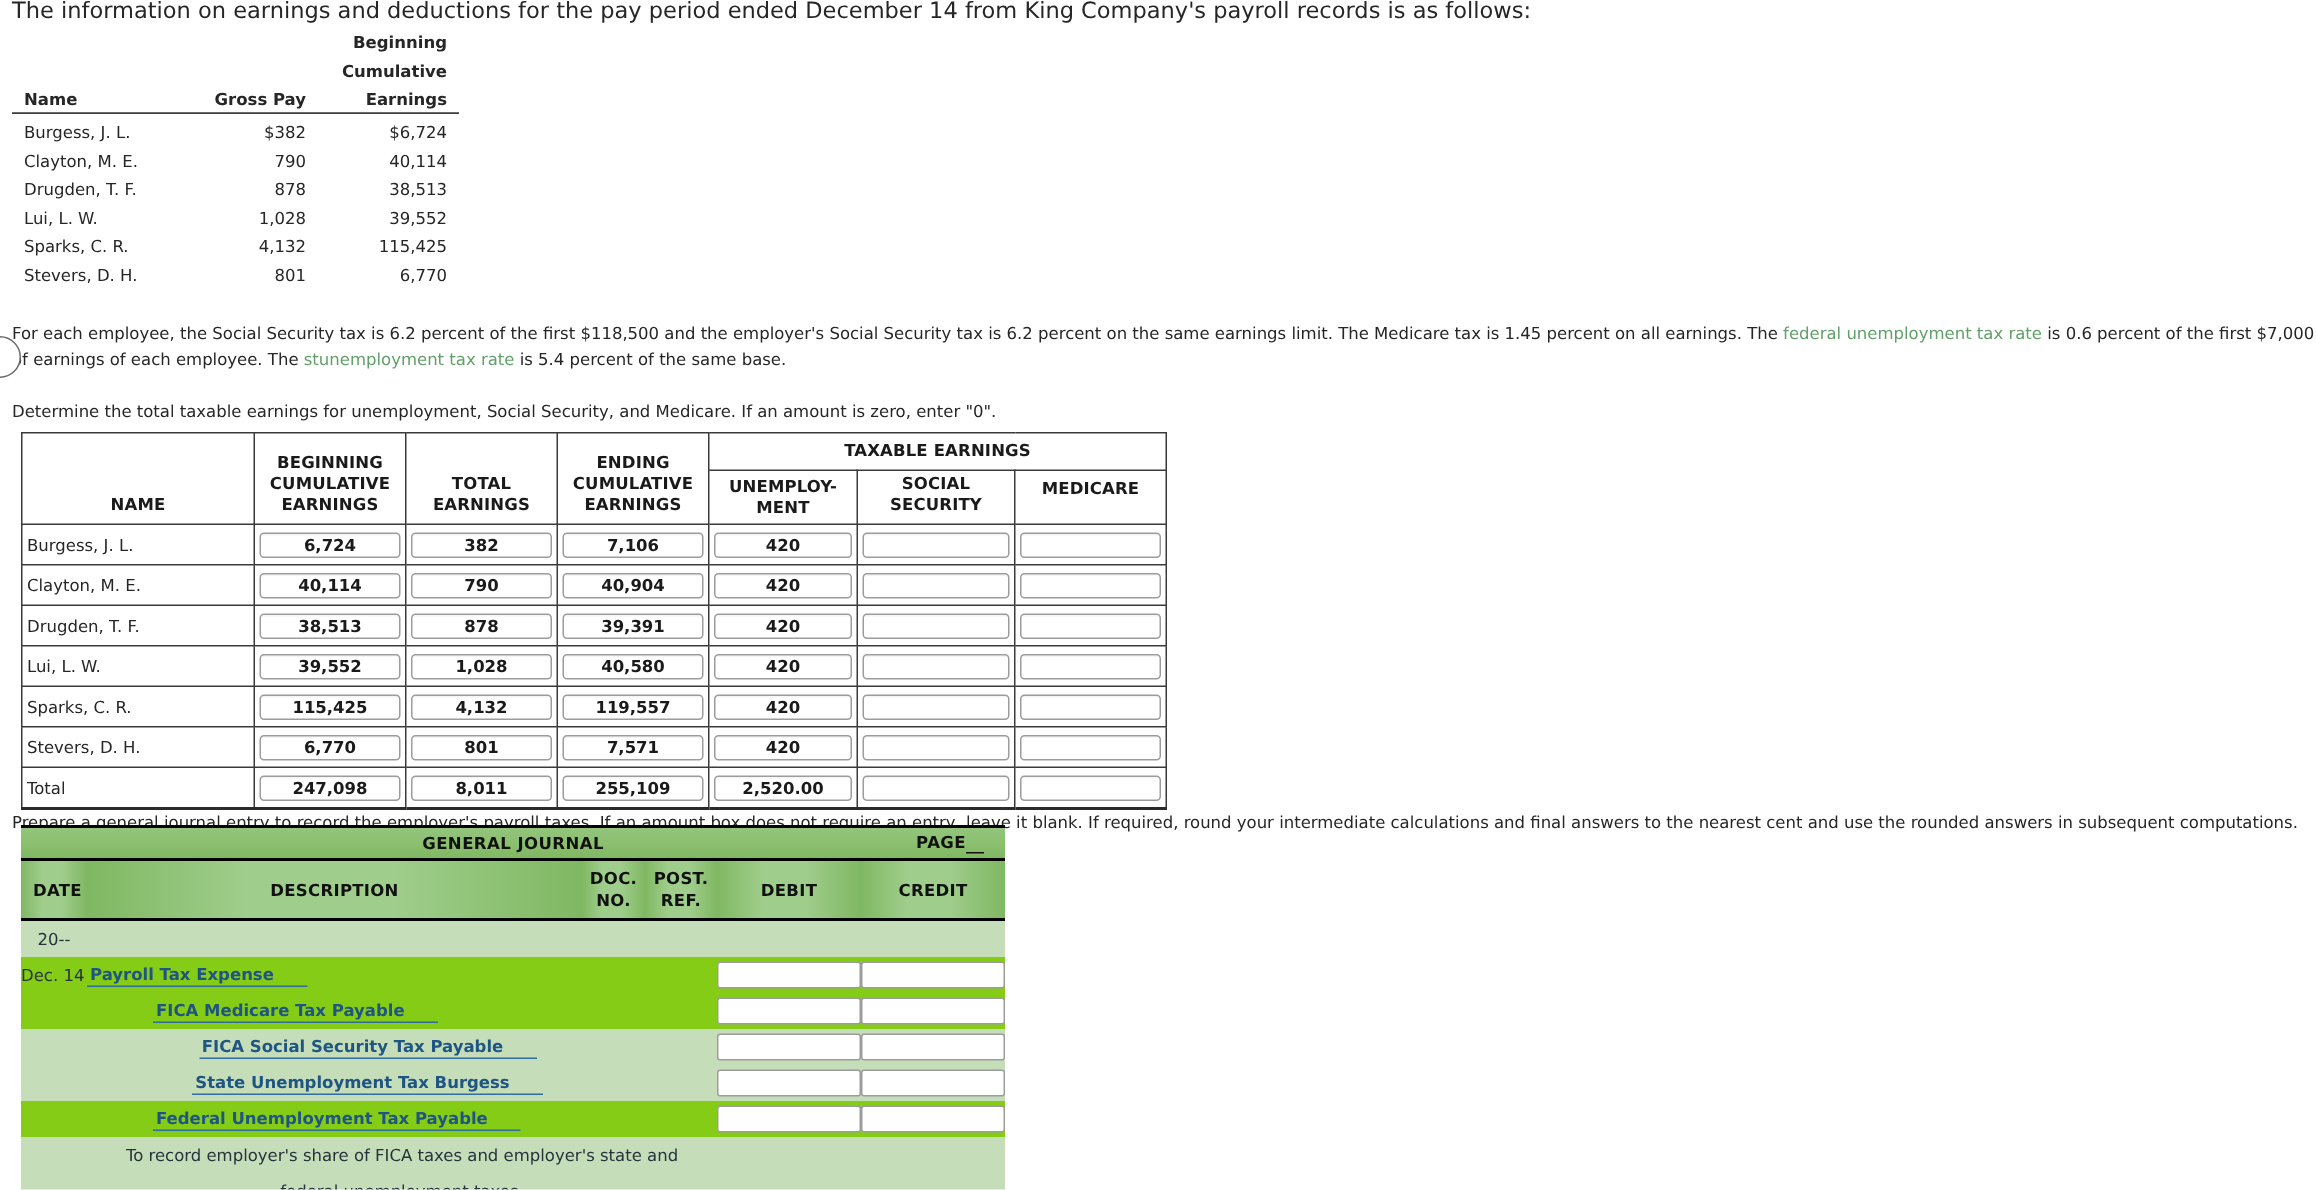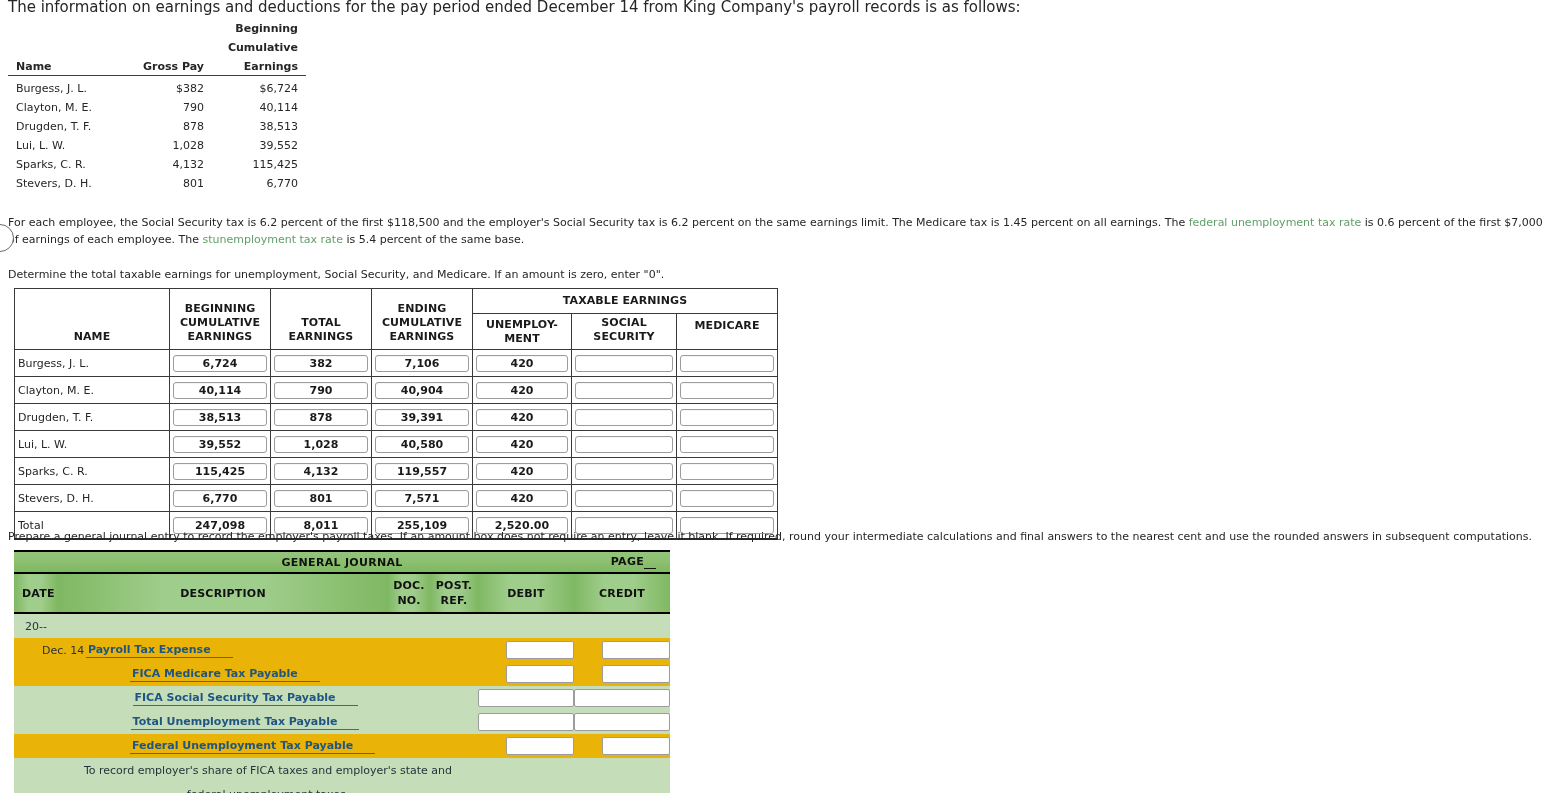--- a/index.html
+++ b/index.html
@@ -61,21 +61,21 @@
   
   .para {
     position: absolute;
     left: 8px;
     font-size: 11px;
     line-height: 17px;
     color: #262626;
   }
   .para-rates { top: 214px; width: 1536px; }
   .para-determine { top: 266px; white-space: nowrap; }
-  .para-prepare { top: 528px; white-space: nowrap; }
+  .para-prepare { top: 540px; white-space: nowrap; }
   .glossary-link { color: #62a06a; text-align: center; }
 
   
   .tooltip-bubble {
     position: absolute;
     left: -14px;
     top: 224px;
     width: 26px;
     height: 26px;
     border: 1.5px solid #6b6b6b;
@@ -194,21 +194,21 @@
   }
   .jr-head td.jr-date-h { text-align: left; padding-left: 8px; }
   .jr-head .two-line { line-height: 15px; }
   .jr-row td {
     height: 24px;
     vertical-align: middle;
     font-size: 11px;
     color: #27333b;
   }
   .jr-row.shade-a td { background: #c5ddb9; text-align: center; }
-  .jr-row.shade-b td { background: #eab308; padding-left: 28px; }
+  .jr-row.shade-b td { background: #84cc16; }
   .jr-date {
     padding-left: 6px;
     white-space: nowrap;
     color: #27333b;
   }
   .jr-desc { padding-left: 4px; }
   .acct-link {
     display: inline-block;
     color: #1f5582;
     font-weight: bold;
@@ -570,21 +570,21 @@
       <td class="jr-amt-cell">
           <span class="jr-amt-box"></span>
         </td>
       <td class="jr-amt-cell">
           <span class="jr-amt-box"></span>
         </td>
     </tr>
 
     <tr class="jr-row shade-a">
       <td class="jr-date"></td>
-      <td class="jr-desc"><span class="acct-link indent">Total Unemployment Tax Payable</span></td>
+      <td class="jr-desc"><span class="acct-link indent">State Unemployment Tax Burgess</span></td>
       <td></td>
       <td></td>
       <td class="jr-amt-cell">
           <span class="jr-amt-box"></span>
         </td>
       <td class="jr-amt-cell">
           <span class="jr-amt-box"></span>
         </td>
     </tr>
 

